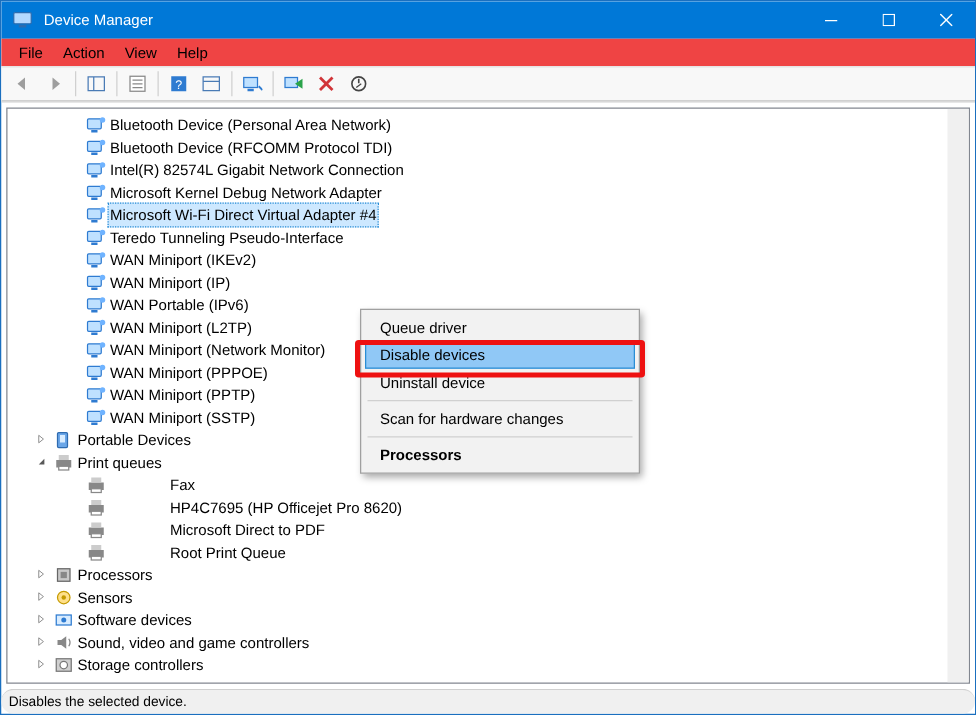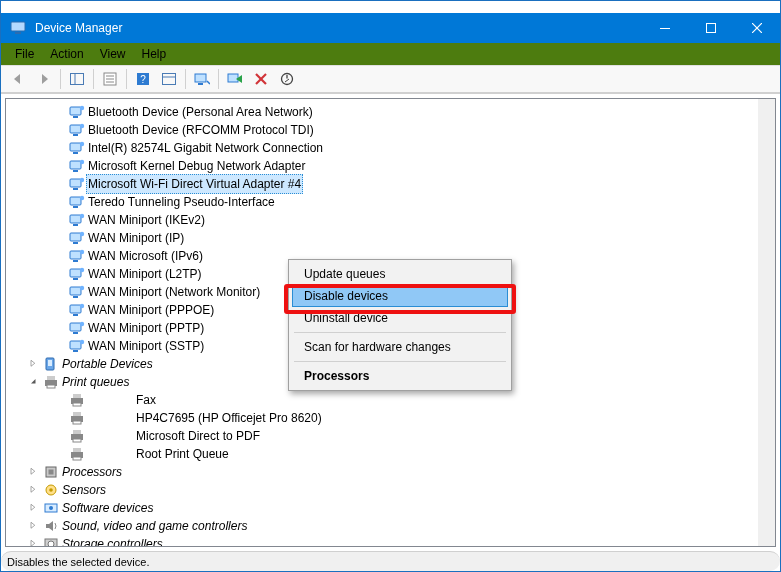--- a/index.html
+++ b/index.html
@@ -1,43 +1,43 @@
 <!DOCTYPE html>
 <html><head>
 <meta charset="utf-8">
 <style>
   * { box-sizing: border-box; font-family: 'Segoe UI', Tahoma, sans-serif; }
   html, body { margin: 0; padding: 0; }
   body { width: 781px; height: 572px; background: #fff; display: flex; flex-direction: column; border: 1px solid #1a6fbf; }
 
-  .titlebar { height: 30px; background: #0078d7; color: #fff; display: flex; align-items: center; margin-top: 12px; }
+  .titlebar { height: 30px; background: #0078d7; color: #fff; display: flex; align-items: center; }
   .titlebar .icon-slot { width: 34px; display: flex; align-items: center; justify-content: center; }
   .titlebar .title { font-size: 12px; flex: 0 0 auto; }
   .titlebar .spacer { flex: 1; }
   .winbtn { width: 46px; height: 30px; display: flex; align-items: center; justify-content: center; }
 
-  .menubar { height: 22px; display: flex; align-items: center; padding: 0 6px; background: #4d7c0f; font-size: 12px; }
+  .menubar { height: 22px; display: flex; align-items: center; padding: 0 6px; background: #ef4444; font-size: 12px; }
   .menubar .menu-item { padding: 2px 8px; }
 
   .toolbar { height: 28px; display: flex; align-items: center; padding: 0 4px; border-top: 1px solid #e1e1e1; border-bottom: 1px solid #d0d0d0; background: #f8f8f8; gap: 0; }
   .tb-btn { width: 24px; height: 24px; display: flex; align-items: center; justify-content: center; border: 1px solid transparent; margin: 0 1px; }
   .tb-sep { width: 1px; height: 20px; background: #d0d0d0; margin: 0 3px; }
 
   .content { flex: 1; position: relative; border-top: 1px solid #d0d0d0; overflow: hidden; }
   .tree-wrap { position: absolute; inset: 4px; border: 1px solid #828790; background: #fff; overflow: hidden; }
   .tree { position: absolute; left: 0; right: 17px; top: 0; bottom: 0; overflow: hidden; padding: 4px 0 0 0; font-size: 12px; line-height: 18px; }
   .scrollbar-v { position: absolute; right: 0; top: 0; bottom: 0; width: 17px; background: #f0f0f0; }
 
   .row { display: flex; align-items: center; height: 18px; white-space: nowrap; text-align: center; }
   .row .expander { width: 16px; display: flex; align-items: center; justify-content: center; }
   .row .devicon { width: 18px; display: flex; align-items: center; justify-content: center; }
   .row .label { padding: 0 2px; }
   .row.selected .label { background: #cde8ff; border: 1px dotted #2a8dd4; padding: 0 1px; }
 
-  .depth-0 { padding-left: 20px; font-style: italic; }  
+  .depth-0 { padding-left: 20px; }  
   .depth-1 { padding-left: 62px; }  
   .depth-1b { padding-left: 62px; gap: 48px; }
 
   .ctxmenu { position: absolute; left: 287px; top: 165px; width: 224px; background: #f2f2f2; border: 1px solid #a0a0a0; box-shadow: 2px 3px 6px rgba(0,0,0,0.35); padding: 3px; font-size: 12px; z-index: 10; }
   .ctxmenu .ctx-item { padding: 4px 12px; }
   .ctxmenu .ctx-item.highlight { background: #90c8f6; border: 1px solid #2a8dd4; padding: 3px 11px; }
   .ctxmenu .ctx-item.bold { font-weight: 600; }
   .ctxmenu .ctx-sep { height: 1px; background: #d0d0d0; margin: 3px 2px; }
   .ctx-ring { position: absolute; left: 283px; top: 190px; width: 232px; height: 30px; border: 4px solid #e11; border-radius: 3px; z-index: 20; pointer-events: none; }
 
@@ -237,21 +237,21 @@
           <span class="label">WAN Miniport (IP)</span>
         </div>
         <div class="row depth-1">
           <span class="devicon">
             <svg width="16" height="16" viewBox="0 0 16 16">
               <rect x="1" y="3" width="11" height="8" rx="1" fill="#bfe1ff" stroke="#2e7bd1"></rect>
               <rect x="4" y="12" width="5" height="2" fill="#2e7bd1"></rect>
               <circle cx="13" cy="4" r="2.2" fill="#6fb3ff"></circle>
             </svg>
           </span>
-          <span class="label">WAN Microsoft (IPv6)</span>
+          <span class="label">WAN Portable (IPv6)</span>
         </div>
         <div class="row depth-1">
           <span class="devicon">
             <svg width="16" height="16" viewBox="0 0 16 16">
               <rect x="1" y="3" width="11" height="8" rx="1" fill="#bfe1ff" stroke="#2e7bd1"></rect>
               <rect x="4" y="12" width="5" height="2" fill="#2e7bd1"></rect>
               <circle cx="13" cy="4" r="2.2" fill="#6fb3ff"></circle>
             </svg>
           </span>
           <span class="label">WAN Miniport (L2TP)</span>
@@ -435,21 +435,21 @@
           </span>
           <span class="label">Storage controllers</span>
         </div>
       </div>
     <div class="scrollbar-v">
       <svg width="17" height="100%" preserveAspectRatio="none"></svg>
     </div>
   </div>
 
   <div class="ctxmenu">
-    <div class="ctx-item">Update queues</div>
+    <div class="ctx-item">Queue driver</div>
     <div class="ctx-item highlight">Disable devices</div>
     <div class="ctx-item">Uninstall device</div>
     <div class="ctx-sep"></div>
     <div class="ctx-item">Scan for hardware changes</div>
     <div class="ctx-sep"></div>
     <div class="ctx-item bold">Processors</div>
   </div>
   <div class="ctx-ring"></div>
 </div>
 

